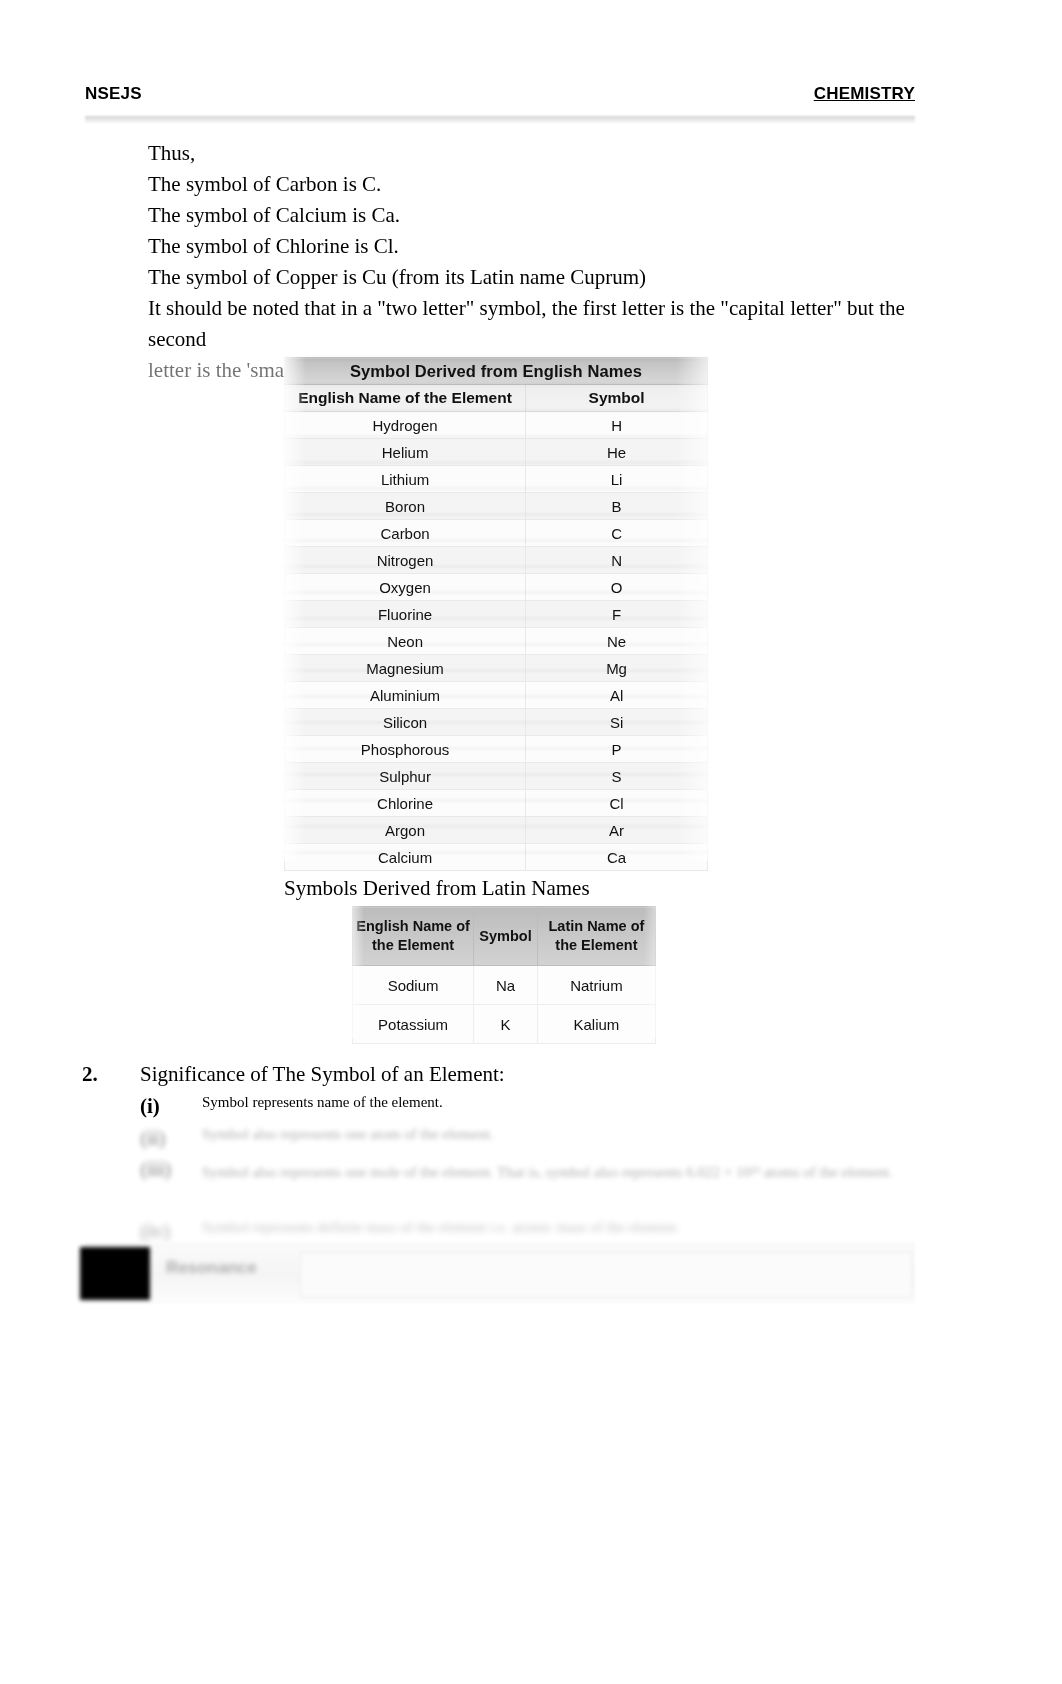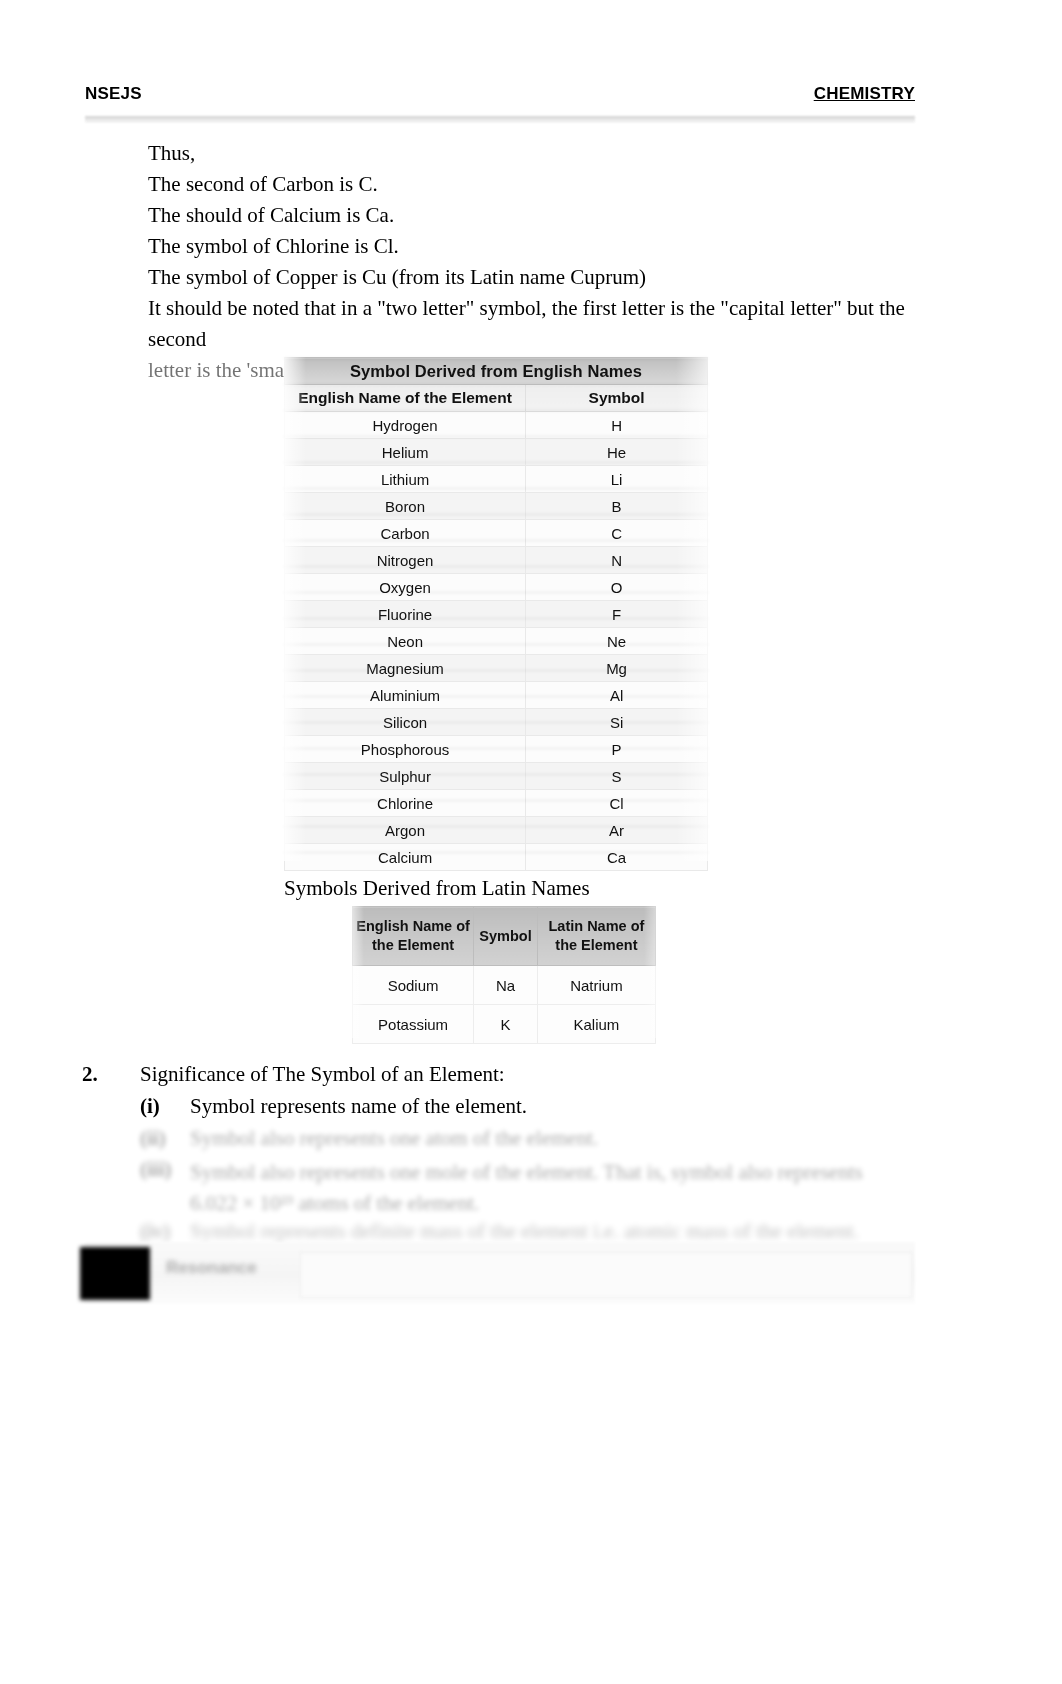--- a/index.html
+++ b/index.html
@@ -222,22 +222,22 @@
     white-space: nowrap;
   }
   .item-marker {
     position: absolute;
     left: 140px;
     font-size: 21px;
     font-weight: bold;
   }
   .item-text {
     position: absolute;
-    left: 190px;
-    font-size: 21px;
+    left: 202px;
+    font-size: 15px;
     white-space: nowrap;
   }
   .item-text.wrapped {
     white-space: normal;
     width: 710px;
     line-height: 31px;
   }
 
   
   .blurred {
@@ -301,22 +301,22 @@
 <div id="page">
 
   <div class="header">
     <div class="header-left">NSEJS</div>
     <div class="header-right">CHEMISTRY</div>
   </div>
   <div class="header-rule"></div>
 
   <div class="body-block">
     <div class="body-line">Thus,</div>
-    <div class="body-line">The second of Carbon is C.</div>
-    <div class="body-line">The should of Calcium is Ca.</div>
+    <div class="body-line">The symbol of Carbon is C.</div>
+    <div class="body-line">The symbol of Calcium is Ca.</div>
     <div class="body-line">The symbol of Chlorine is Cl.</div>
     <div class="body-line">The symbol of Copper is Cu (from its Latin name Cuprum)</div>
     <div class="body-line wrap">It should be noted that in a "two letter" symbol, the first letter is the "capital letter" but the second</div>
     <div class="body-line wrap fade-tail">letter is the 'small letter'.</div>
   </div>
 
   <div class="tbl-wrap" id="table-english">
     <table class="grid">
       <tbody id="eng-tbody">
         <tr>

